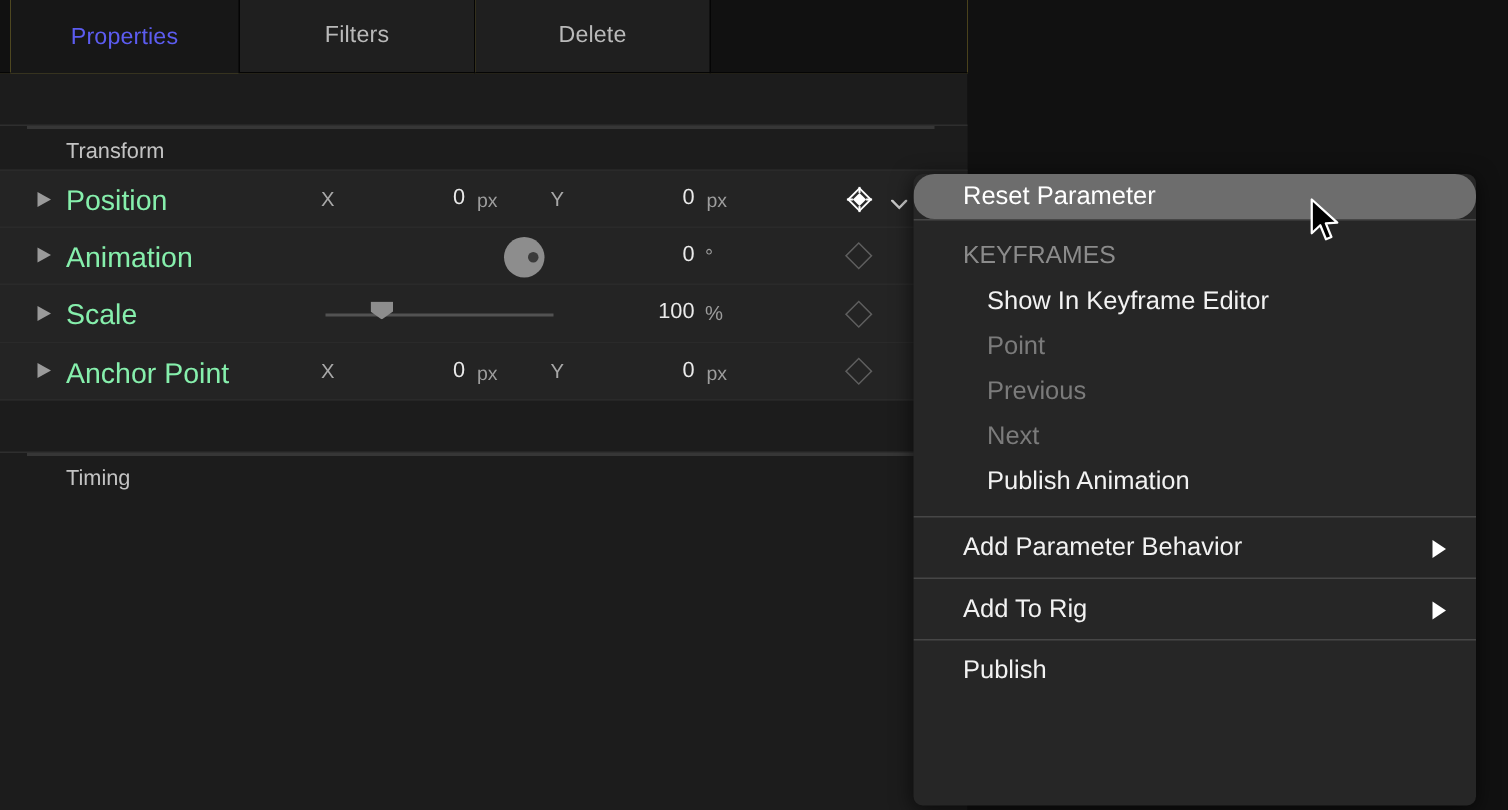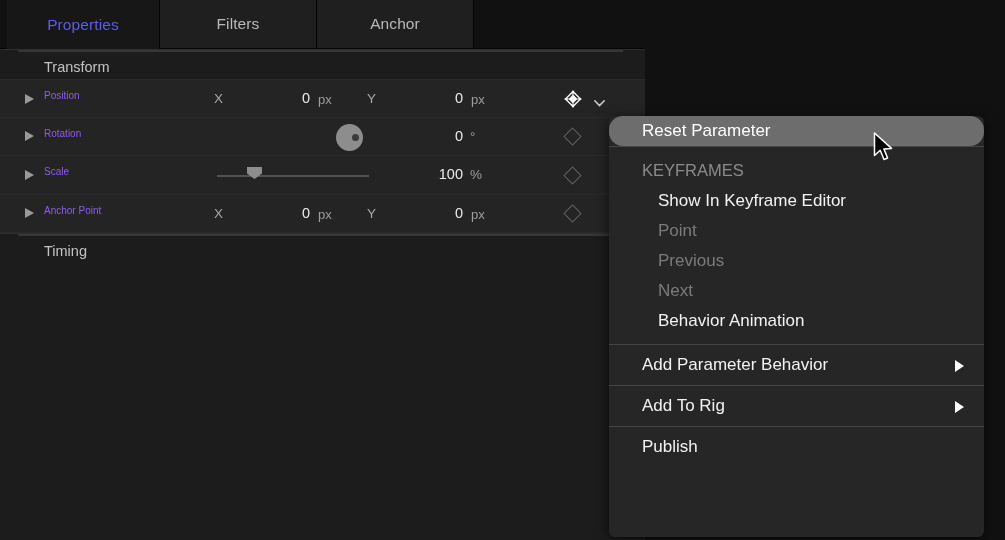--- a/index.html
+++ b/index.html
@@ -44,20 +44,21 @@
   .tab-tail { flex: 1; background: #111111; border: none; border-bottom: 1px solid #050505; }
 
   
   .body { position: absolute; left: 0; top: 49px; width: 645px; height: 491px; background: #1c1c1c; }
 
   .group-head {
     position: relative;
     height: 30px;
     border-top: 1px solid #2e2e2e;
     background: #1c1c1c;
+    margin-top: 34px;
   }
   .group-head .ghline {
     position: absolute; left: 18px; right: 22px; top: 0; height: 2px;
     background: #363636;
   }
   .group-title {
     position: absolute; left: 44px; top: 9px;
     font-size: 14.5px; color: #c3c3c3;
   }
   .group-head.timing { height: 46px; }
@@ -73,21 +74,21 @@
 
   .tri {
     position: absolute; left: 25px; top: 13.5px;
     width: 0; height: 0;
     border-left: 9px solid #9a9a9a;
     border-top: 5.5px solid transparent;
     border-bottom: 5.5px solid transparent;
   }
   .row-label {
     position: absolute; left: 44px; top: 10px;
-    font-size: 10px; color: #8b5cf6; text-align: center;
+    font-size: 19px; color: #86efac; text-align: center;
   }
 
   .axis-x { position: absolute; left: 214px; top: 11px; font-size: 13.5px; color: #a8a8a8; }
   .axis-y { position: absolute; left: 367px; top: 11px; font-size: 13.5px; color: #a8a8a8; }
   .val-x  { position: absolute; left: 250px; top: 10px; width: 60px; text-align: right; font-size: 14.5px; color: #eaeaea; }
   .unit-x { position: absolute; left: 318px; top: 12px; font-size: 13px; color: #9d9d9d; }
   .val-y  { position: absolute; left: 403px; top: 10px; width: 60px; text-align: right; font-size: 14.5px; color: #eaeaea; }
   .unit-y { position: absolute; left: 471px; top: 12px; font-size: 13px; color: #9d9d9d; }
 
   .val-single  { position: absolute; left: 395px; top: 10px; width: 68px; text-align: right; font-size: 14.5px; color: #eaeaea; }
@@ -189,21 +190,21 @@
 
     <div class="tabbar">
       <div class="tab spacer-left"></div>
       <div class="tab tab-properties">
         <span>Properties</span>
       </div>
       <div class="tab tab-filters">
         <span>Filters</span>
       </div>
       <div class="tab tab-camera">
-        <span>Anchor</span>
+        <span>Delete</span>
       </div>
       <div class="tab tab-tail"></div>
     </div>
 
     <div class="body">
 
       <div class="group-head">
         <div class="ghline"></div>
         <div class="group-title">Transform</div>
       </div>
@@ -232,21 +233,21 @@
           </div>
           <div class="chevron">
             <svg width="11" height="7" viewBox="0 0 11 7">
               <path d="M0.8 0.8 L5.5 5.6 L10.2 0.8" stroke="#c8c8c8" stroke-width="1.6" fill="none" stroke-linecap="round"></path>
             </svg>
           </div>
         </div>
 
         <div class="row">
           <div class="tri"></div>
-          <div class="row-label">Rotation</div>
+          <div class="row-label">Animation</div>
           <div class="dial">
             <div class="knob"></div>
           </div>
           <div class="val-single">0</div>
           <div class="unit-single">°</div>
           <div class="diamond"></div>
         </div>
 
         <div class="row">
           <div class="tri"></div>
@@ -299,21 +300,21 @@
     <div class="mi indent disabled">
       <span>Point</span>
     </div>
     <div class="mi indent disabled">
       <span>Previous</span>
     </div>
     <div class="mi indent disabled">
       <span>Next</span>
     </div>
     <div class="mi indent">
-      <span>Behavior Animation</span>
+      <span>Publish Animation</span>
     </div>
 
     <div class="pad7"></div>
     <div class="sep-tight"></div>
     <div class="pad4"></div>
 
     <div class="mi">
       <span>Add Parameter Behavior</span>
       <span class="arrow"></span>
     </div>

